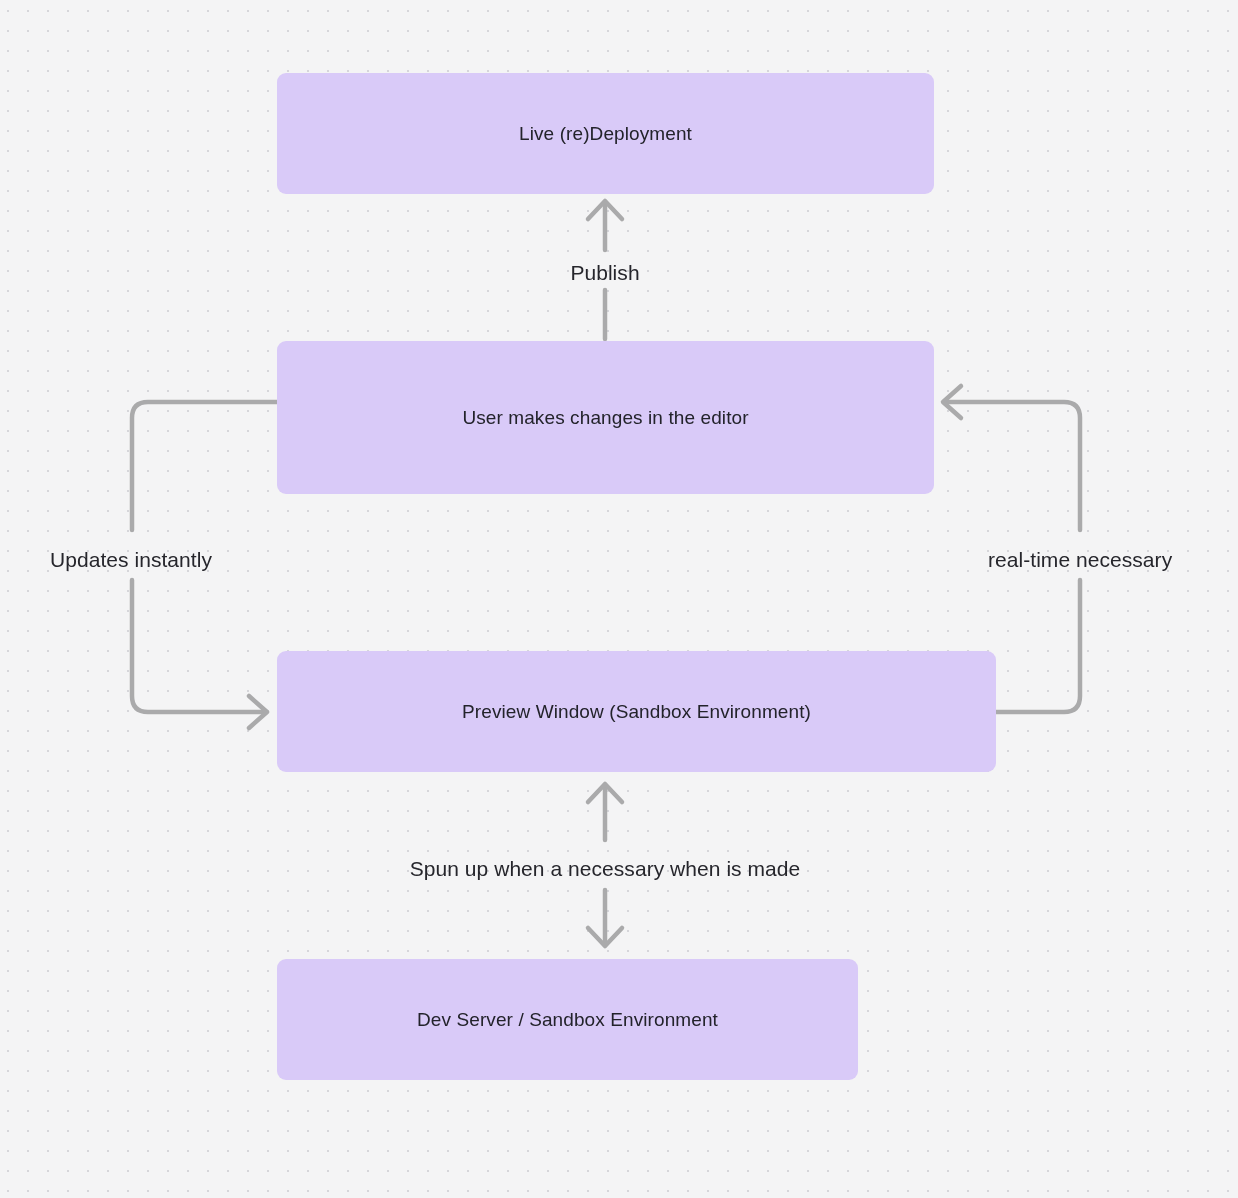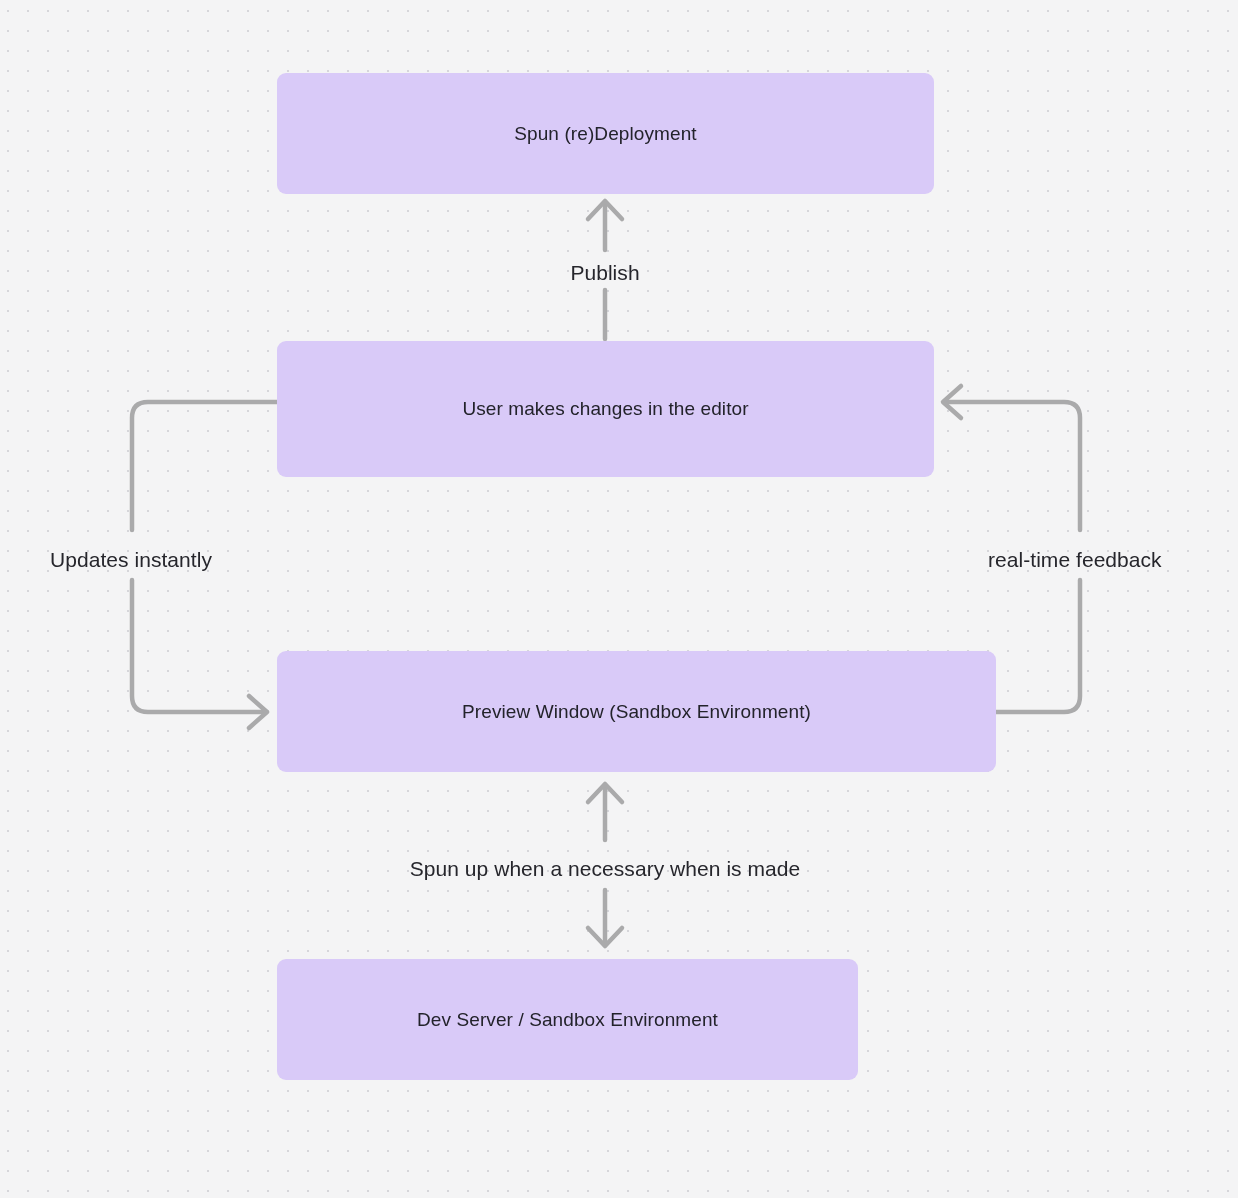--- a/index.html
+++ b/index.html
@@ -98,36 +98,36 @@
 
       <path d="M 605 840 L 605 786" stroke="#aaaaab" stroke-width="4.5" stroke-linecap="round" fill="none"></path>
       <path d="M 588 802 L 605 784 L 622 802" stroke="#aaaaab" stroke-width="4.5" stroke-linecap="round" stroke-linejoin="round" fill="none"></path>
 
       <path d="M 605 890 L 605 944" stroke="#aaaaab" stroke-width="4.5" stroke-linecap="round" fill="none"></path>
       <path d="M 588 928 L 605 946 L 622 928" stroke="#aaaaab" stroke-width="4.5" stroke-linecap="round" stroke-linejoin="round" fill="none"></path>
     </g>
   </svg>
 
   <div class="node" style="left:277px; top:73px; width:657px; height:121px;">
-    <span>Spun (re)Deployment</span>
+    <span>Live (re)Deployment</span>
   </div>
 
-  <div class="node" style="left:277px; top:341px; width:657px; height:136px;">
+  <div class="node" style="left:277px; top:341px; width:657px; height:153px;">
     <span>User makes changes in the editor</span>
   </div>
 
   <div class="node" style="left:277px; top:651px; width:719px; height:121px;">
     <span>Preview Window (Sandbox Environment)</span>
   </div>
 
   <div class="node" style="left:277px; top:959px; width:581px; height:121px;">
     <span>Dev Server / Sandbox Environment</span>
   </div>
 
   <div class="edge-label center" style="left:605px; top:262px;">Publish</div>
 
   <div class="edge-label" style="left:50px; top:549px;">Updates instantly</div>
 
-  <div class="edge-label" style="left:988px; top:549px;">real-time feedback</div>
+  <div class="edge-label" style="left:988px; top:549px;">real-time necessary</div>
 
   <div class="edge-label center" style="left:605px; top:858px;">Spun up when a necessary when is made</div>
 
 </div>
 
 </body></html>

